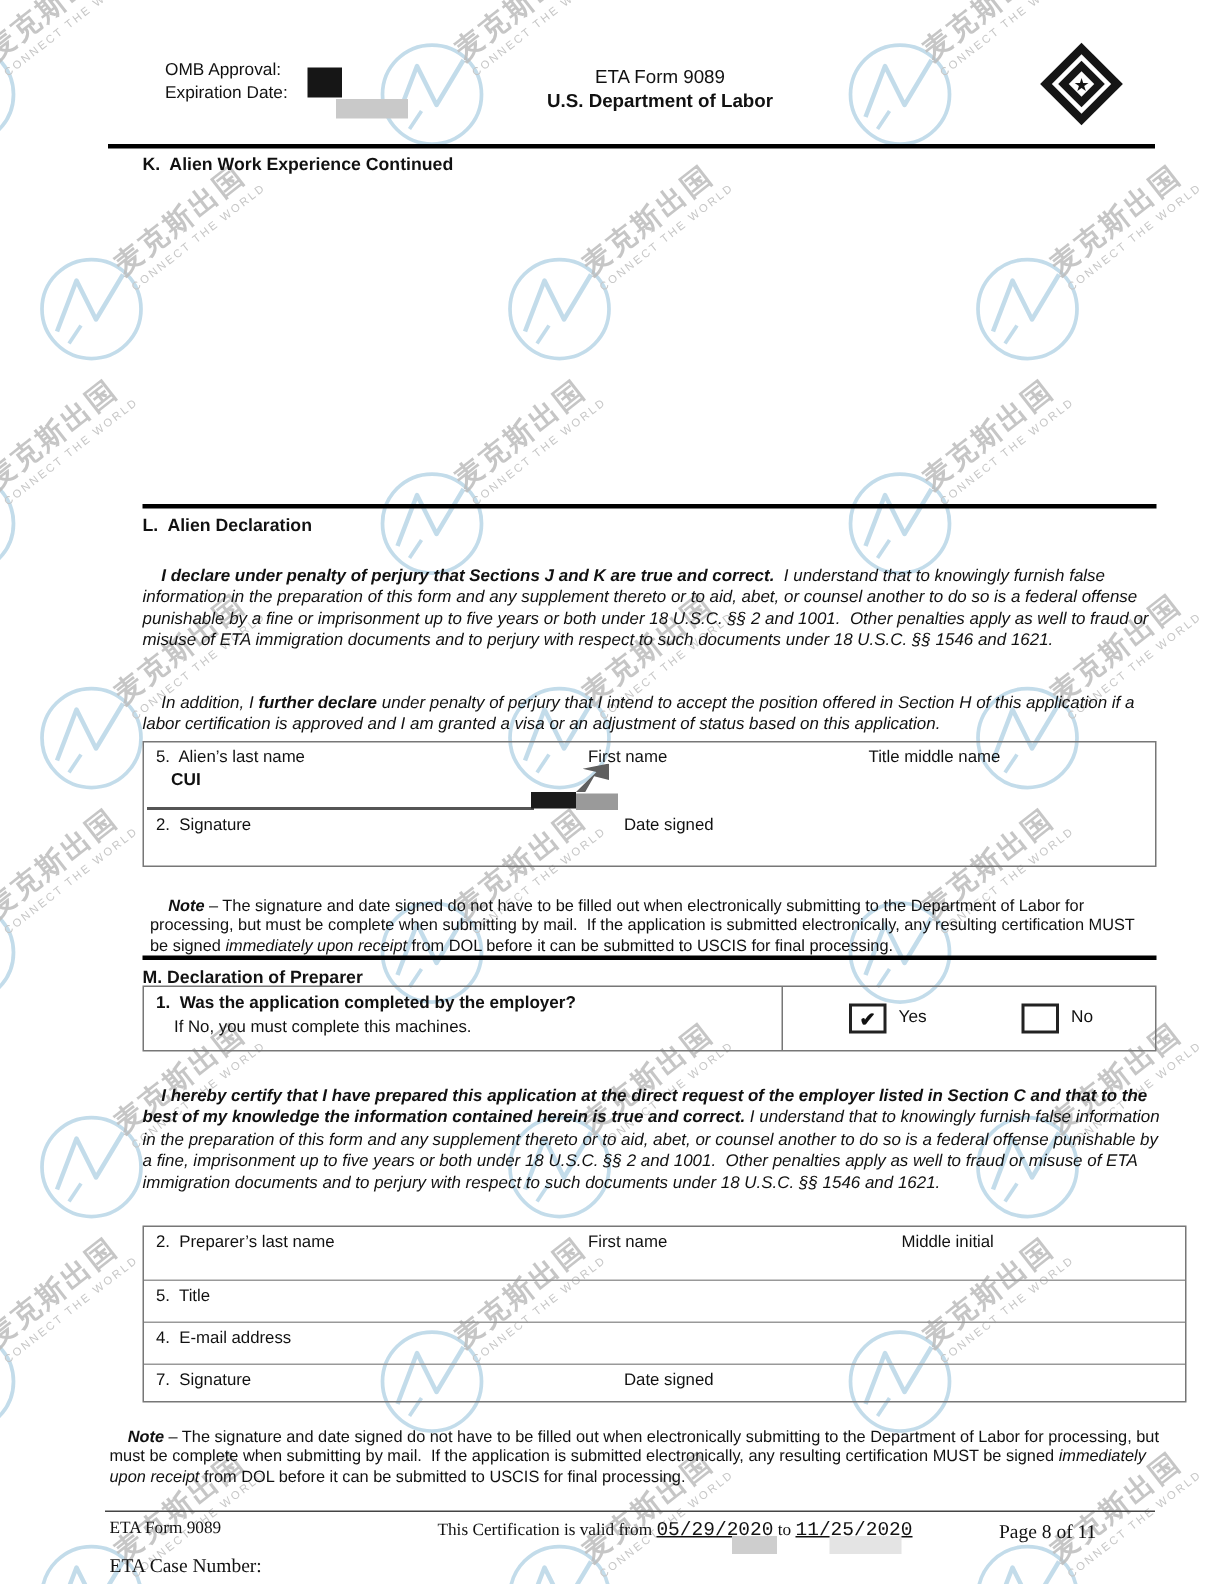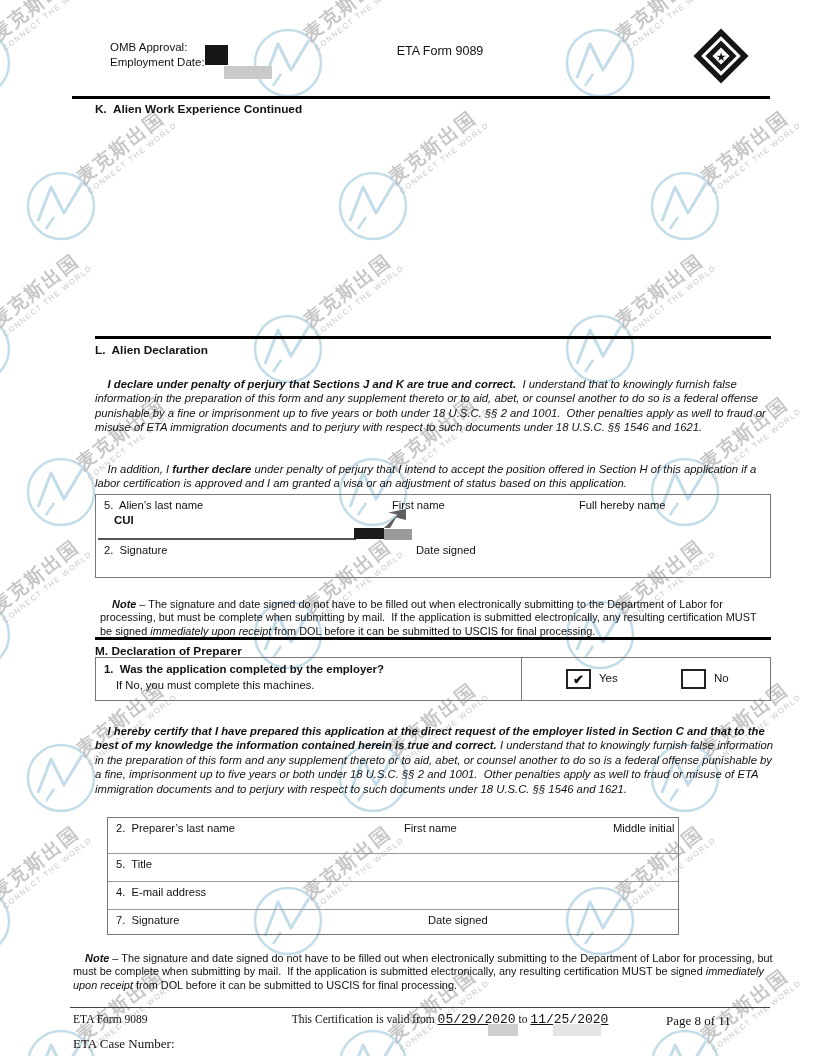--- a/index.html
+++ b/index.html
@@ -329,27 +329,28 @@
         </svg>
         <div class="wm-text">
           <div class="wm-cn" style="color:#bdbdbd">麦克斯出国</div>
           <div class="wm-en">CONNECT THE WORLD</div>
         </div>
       </div>
     </div>
 
   <div class="abs z hdr-left">
     <div>OMB Approval:</div>
-    <div>Employment Date:</div>
+    <div>Expiration Date:</div>
   </div>
   <div class="abs z redact-black"></div>
   <div class="abs z redact-gray"></div>
 
   <div class="abs z hdr-center">
     <div class="hdr-form">ETA Form 9089</div>
+    <div class="hdr-dept">U.S. Department of Labor</div>
   </div>
 
   <div class="abs z logo">
     <svg width="58" height="60" viewBox="0 0 58 60">
       <g transform="translate(29,30)">
         <g transform="rotate(45)">
           <rect x="-19.5" y="-19.5" width="39" height="39" fill="#151515"></rect>
           <rect x="-14" y="-14" width="28" height="28" fill="#ffffff"></rect>
           <rect x="-11" y="-11" width="22" height="22" fill="#151515"></rect>
           <rect x="-6" y="-6" width="12" height="12" fill="#ffffff"></rect>
@@ -372,21 +373,21 @@
   </div>
   <div class="abs z para pre" style="left:95px;top:447px;width:678px">
     <span>In addition, I </span><span class="bi">further declare</span><span> under penalty of perjury that I intend to accept the position offered in Section H of this application if a labor certification is approved and I am granted a visa or an adjustment of status based on this application.</span>
   </div>
 
   <div class="abs z formbox" style="left:95px;top:494px;width:676px;height:84px">
 
     <div class="abs cell-label pre" style="left:8px;top:4px">5.  Alien’s last name</div>
     <div class="abs mono b" style="left:18px;top:19px;font-size:11.5px">CUI</div>
     <div class="abs cell-label" style="left:296px;top:4px">First name</div>
-    <div class="abs cell-label" style="left:483px;top:4px">Full hereby name</div>
+    <div class="abs cell-label" style="left:483px;top:4px">Title middle name</div>
     <div class="abs" style="left:2px;top:43px;width:258px;height:2px;background:#555"></div>
     <div class="abs fn-black"></div>
     <div class="abs fn-gray"></div>
     <div class="abs cursor"></div>
 
     <div class="abs cell-label pre" style="left:8px;top:49px">2.  Signature</div>
     <div class="abs cell-label" style="left:320px;top:49px">Date signed</div>
   </div>
 
   <div class="abs z note pre" style="left:100px;top:584px;width:668px">
@@ -403,21 +404,21 @@
     <div class="chk" style="left:470px;top:11px"><span>✔</span></div>
     <div class="chk-label" style="left:503px;top:14px">Yes</div>
     <div class="chk" style="left:585px;top:11px"></div>
     <div class="chk-label" style="left:618px;top:14px">No</div>
   </div>
 
   <div class="abs z para pre" style="left:95px;top:709px;width:680px">
     <span class="bi">I hereby certify that I have prepared this application at the direct request of the employer listed in Section C and that to the best of my knowledge the information contained herein is true and correct.</span><span> I understand that to knowingly furnish false information in the preparation of this form and any supplement thereto or to aid, abet, or counsel another to do so is a federal offense punishable by a fine, imprisonment up to five years or both under 18 U.S.C. §§ 2 and 1001.  Other penalties apply as well to fraud or misuse of ETA immigration documents and to perjury with respect to such documents under 18 U.S.C. §§ 1546 and 1621.</span>
   </div>
 
-  <div class="abs z formbox" style="left:107px;top:817px;width:572px;height:118px">
+  <div class="abs z formbox" style="left:95px;top:817px;width:696px;height:118px">
     <div class="rowline" style="top:35px"></div>
     <div class="rowline" style="top:63px"></div>
     <div class="rowline" style="top:91px"></div>
     <div class="abs cell-label pre" style="left:8px;top:4px">2.  Preparer’s last name</div>
     <div class="abs cell-label" style="left:296px;top:4px">First name</div>
     <div class="abs cell-label" style="left:505px;top:4px">Middle initial</div>
     <div class="abs cell-label pre" style="left:8px;top:40px">5.  Title</div>
     <div class="abs cell-label pre" style="left:8px;top:68px">4.  E-mail address</div>
     <div class="abs cell-label pre" style="left:8px;top:96px">7.  Signature</div>
     <div class="abs cell-label" style="left:320px;top:96px">Date signed</div>

